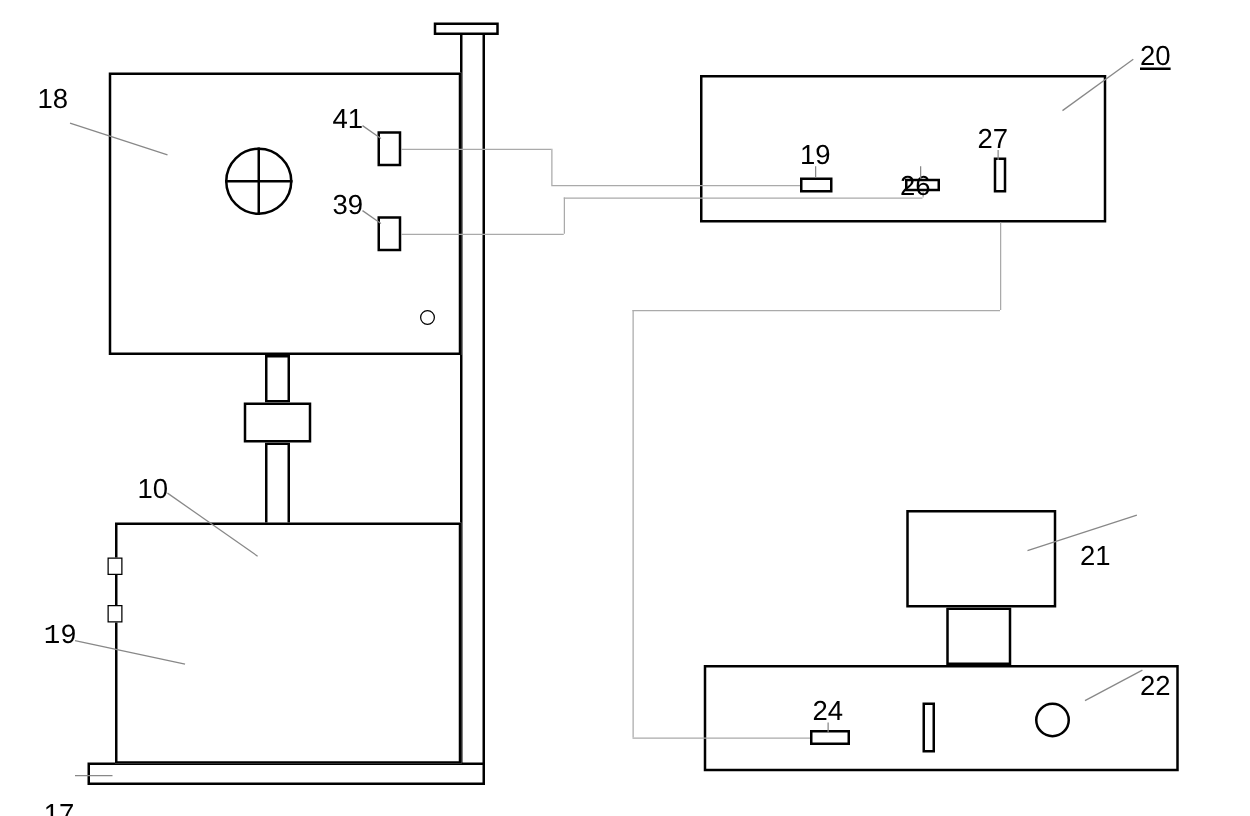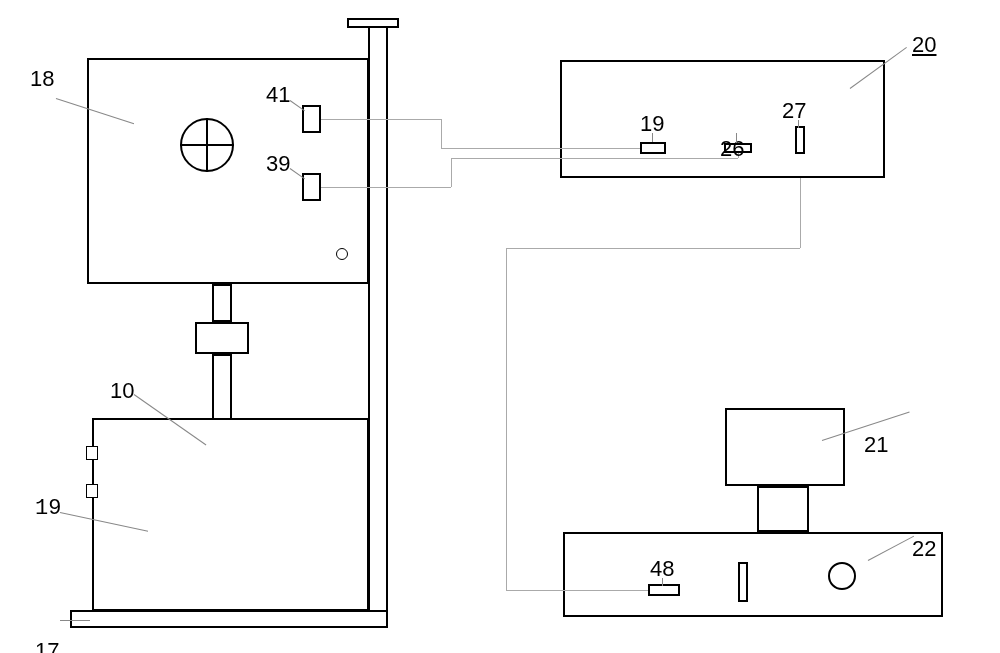--- a/index.html
+++ b/index.html
@@ -164,16 +164,16 @@
 
   <div class="label" style="left:782px; top:100px;">27</div>
   <div class="leader-v" style="left:798px; top:120px; height:8px;"></div>
 
   <div class="label" style="left:864px; top:398px;margin-top:36px;">21</div>
   <div class="leader" style="left:822px; top:440px; width:92px; transform-origin:left center; transform:rotate(-18deg);"></div>
 
   <div class="label" style="left:912px; top:538px;">22</div>
   <div class="leader" style="left:868px; top:560px; width:52px; transform-origin:left center; transform:rotate(-28deg);"></div>
 
-  <div class="label" style="left:650px; top:558px;">48</div>
+  <div class="label" style="left:650px; top:558px;">24</div>
   <div class="leader-v" style="left:662px; top:578px; height:8px;"></div>
 
 </div>
 
 </body></html>

